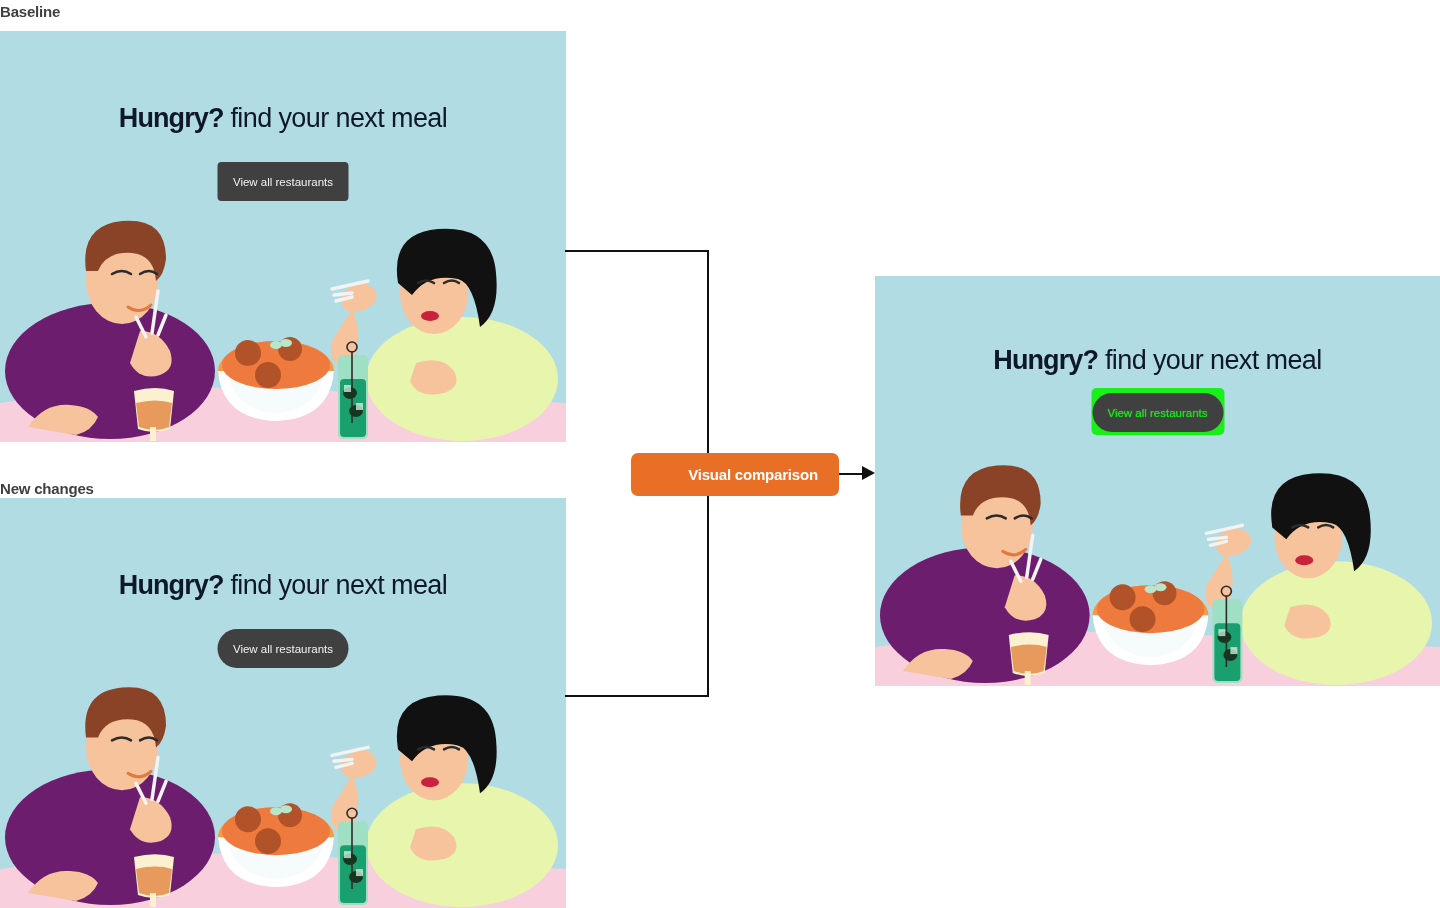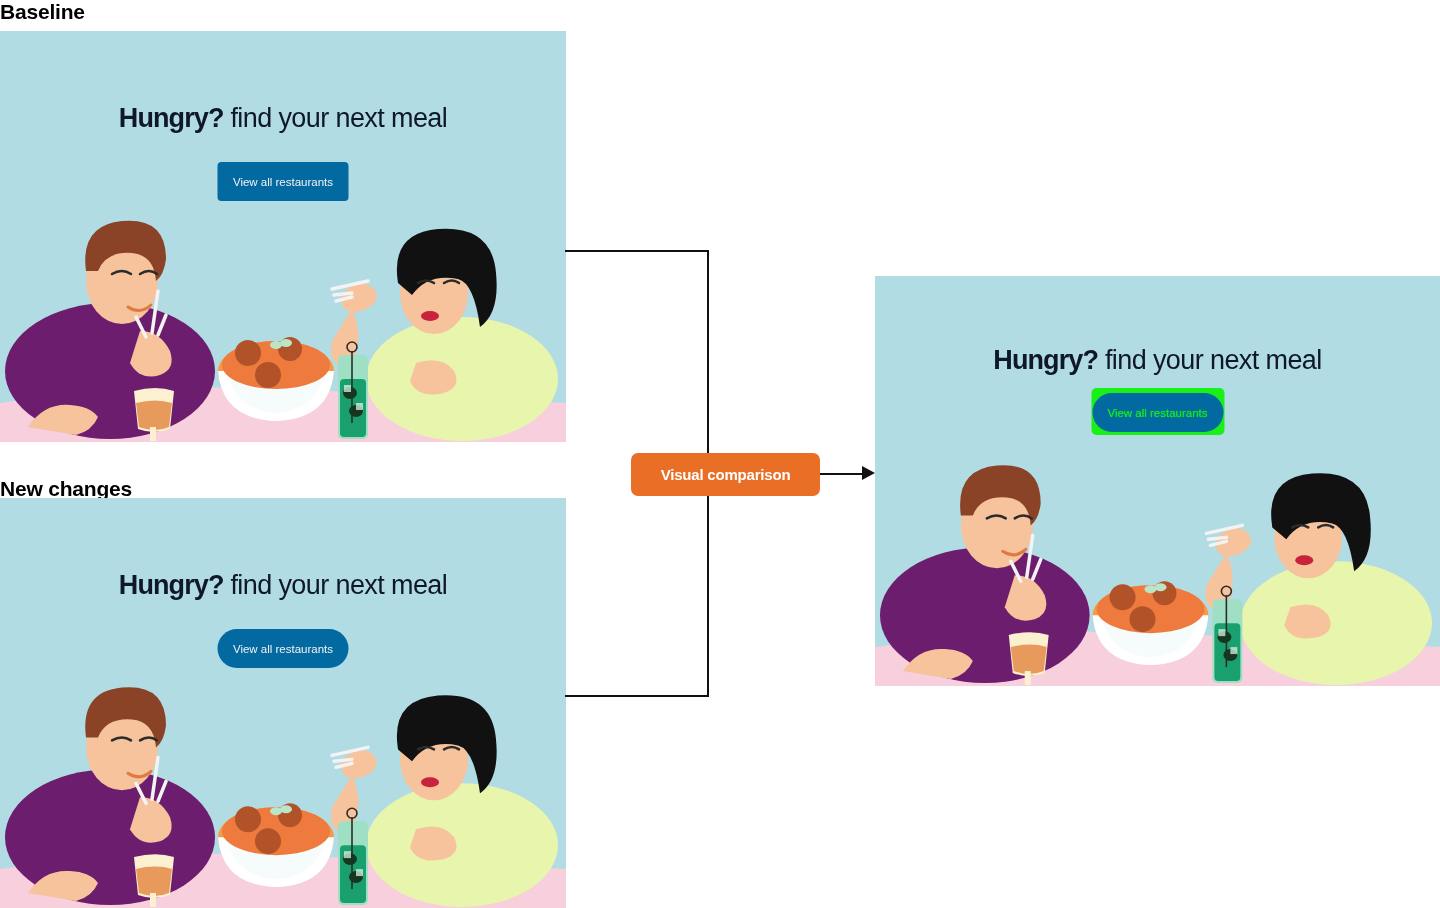--- a/index.html
+++ b/index.html
@@ -14,23 +14,23 @@
     position: relative;
     overflow: hidden;
     font-family: "Liberation Sans", sans-serif;
     -webkit-font-smoothing: antialiased;
   }
 
   
   .section-label {
     position: absolute;
     left: 0px;
-    font-size: 21px;
+    font-size: 15px;
     font-weight: bold;
-    color: #000000;
+    color: #404040;
     letter-spacing: -0.2px;
     line-height: 24px;
     white-space: nowrap;
   }
   #label-baseline { top: 0px; }
   #label-newchanges { top: 464px; margin-top: 13px; }
 
   
   .shot {
     position: absolute;
@@ -53,21 +53,21 @@
   .hero-head .hw-bold {
     font-weight: bold;
     letter-spacing: -0.9px;
   }
   .hero-head .hw-reg { font-weight: 500; }
 
   .hero-btn {
     position: absolute;
     left: 50%;
     transform: translateX(-50%);
-    background: #0369a1;
+    background: #404040;
     color: #f2f2f2;
     display: flex;
     align-items: center;
     justify-content: center;
     white-space: nowrap;
     box-sizing: border-box;
   }
 
   
   .sc-left .hero-head { top: 72px; font-size: 27px; }
@@ -112,32 +112,33 @@
     width: 0; height: 0;
     border-top: 7px solid transparent;
     border-bottom: 7px solid transparent;
     border-left: 13px solid #111111;
   }
 
   
   #badge-visual-comparison {
     position: absolute;
     left: 631px; top: 453px;
-    width: 189px; height: 43px;
+    width: 172px; height: 43px;
     background: #ea6f26;
     border-radius: 7px;
     display: flex;
     align-items: center;
     justify-content: center;
     color: #ffffff;
     font-size: 15px;
     font-weight: bold;
     letter-spacing: -0.2px;
     white-space: nowrap;
     z-index: 5;
+    padding-left: 36px;
   }
 </style>
 </head>
 <body>
 
 <div id="label-baseline" class="section-label">Baseline</div>
 
 <div id="label-newchanges" class="section-label">New changes</div>
 
 <div id="shot-baseline" class="shot sc-left">

